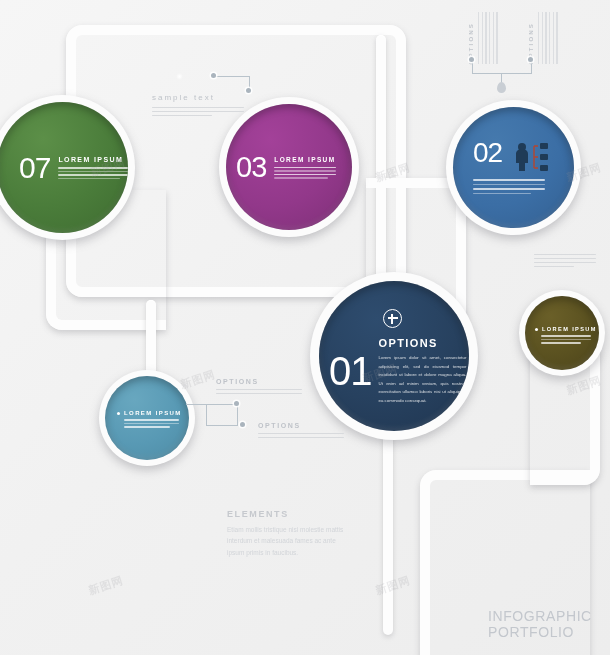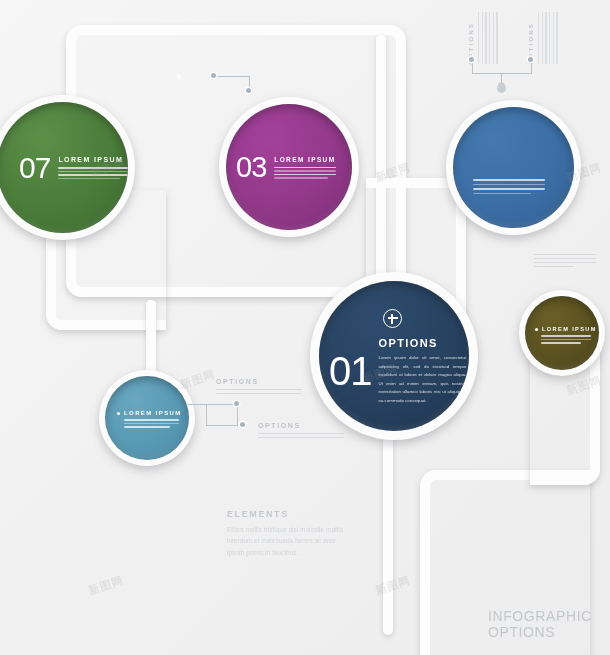--- a/index.html
+++ b/index.html
@@ -114,20 +114,34 @@
             <div class="ln" style="width:62px;"></div>
             <div class="ln d" style="width:54px;"></div>
           </div>
         </div>
       </div>
     </div>
   </div>
 
   <div class="node" style="left:446px;top:100px;width:135px;height:135px;padding:7px;box-sizing:border-box;">
     <div class="disc" style="background:radial-gradient(circle at 35% 28%,#4579ad 0%,#3b6ea5 55%,#335f90 100%);">
+      <div style="position:absolute;left:20px;top:32px;display:flex;align-items:flex-start;">
+        <div class="big-num" style="font-size:28px;">02</div>
+
+        <span style="margin-left:12px;margin-top:3px;display:inline-block;">
+          <svg width="46" height="30" viewBox="0 0 46 30">
+            <circle cx="8" cy="5" r="4" fill="#1f3b57"></circle>
+            <path d="M2 12c0-3.3 2.7-5 6-5s6 1.7 6 5v9h-3v8h-6v-8H2z" fill="#1f3b57"></path>
+            <path d="M20 4h4M20 4v22M20 15h4M20 26h4" stroke="#b5462f" stroke-width="1.4" fill="none"></path>
+            <rect x="26" y="1" width="8" height="6" rx="1" fill="#1f3b57"></rect>
+            <rect x="26" y="12" width="8" height="6" rx="1" fill="#1f3b57"></rect>
+            <rect x="26" y="23" width="8" height="6" rx="1" fill="#1f3b57"></rect>
+          </svg>
+        </span>
+      </div>
       <div class="lines" style="position:absolute;left:20px;top:72px;gap:3px;">
         <div class="ln" style="width:72px;"></div>
         <div class="ln d" style="width:72px;"></div>
         <div class="ln" style="width:72px;"></div>
         <div class="ln d" style="width:58px;"></div>
       </div>
     </div>
   </div>
 
   <div class="node" style="left:310px;top:272px;width:168px;height:168px;padding:9px;box-sizing:border-box;">
@@ -168,20 +182,28 @@
         </div>
         <div class="lines" style="margin-left:6px;">
           <div class="ln" style="width:50px;"></div>
           <div class="ln d" style="width:50px;"></div>
           <div class="ln" style="width:40px;"></div>
         </div>
       </div>
     </div>
   </div>
 
+  <div style="position:absolute;left:152px;top:93px;width:110px;">
+    <div class="ghost" style="font-size:8px;letter-spacing:2px;color:#bfc3c9;margin-bottom:5px;">sample text</div>
+    <div class="ghost-lines">
+      <div class="gl" style="width:92px;"></div>
+      <div class="gl" style="width:92px;"></div>
+      <div class="gl" style="width:60px;"></div>
+    </div>
+  </div>
 
   <div class="connector" style="left:214px;top:76px;width:36px;height:1.2px;"></div>
   <div class="connector" style="left:249px;top:76px;width:1.2px;height:14px;"></div>
   <div class="dot" style="left:211px;top:73px;width:5px;height:5px;"></div>
   <div class="dot" style="left:246px;top:88px;width:5px;height:5px;"></div>
   <div style="position:absolute;left:176px;top:73px;width:7px;height:7px;
               background:radial-gradient(circle,#ffffff 0%,rgba(255,255,255,0) 70%);"></div>
 
   <div style="position:absolute;left:468px;top:6px;display:flex;align-items:flex-end;gap:4px;height:58px;">
     <div class="vlabel">OPTIONS</div>
@@ -243,21 +265,21 @@
   <div class="connector" style="left:206px;top:425px;width:32px;height:1.2px;"></div>
   <div class="connector" style="left:206px;top:404px;width:1.2px;height:22px;"></div>
   <div class="dot" style="left:234px;top:401px;width:5px;height:5px;"></div>
   <div class="dot" style="left:240px;top:422px;width:5px;height:5px;"></div>
 
   <div style="position:absolute;left:227px;top:509px;">
     <div class="foot-ttl" style="margin-bottom:5px;">ELEMENTS</div>
     <div class="foot-body">Etiam mollis tristique nisi molestie mattis interdum et malesuada fames ac ante ipsum primis in faucibus.</div>
   </div>
 
-  <div class="brand" style="position:absolute;left:488px;top:608px;">INFOGRAPHIC OPTIONS</div>
+  <div class="brand" style="position:absolute;left:488px;top:608px;">INFOGRAPHIC PORTFOLIO</div>
 
   <div class="wmark" style="left:90px;top:160px;transform:rotate(-18deg);">新图网</div>
   <div class="wmark" style="left:375px;top:165px;transform:rotate(-18deg);">新图网</div>
   <div class="wmark" style="left:566px;top:165px;transform:rotate(-18deg);">新图网</div>
   <div class="wmark" style="left:180px;top:372px;transform:rotate(-18deg);">新图网</div>
   <div class="wmark" style="left:362px;top:366px;transform:rotate(-18deg);">新图网</div>
   <div class="wmark" style="left:566px;top:378px;transform:rotate(-18deg);">新图网</div>
   <div class="wmark" style="left:88px;top:578px;transform:rotate(-18deg);">新图网</div>
   <div class="wmark" style="left:375px;top:578px;transform:rotate(-18deg);">新图网</div>
 

